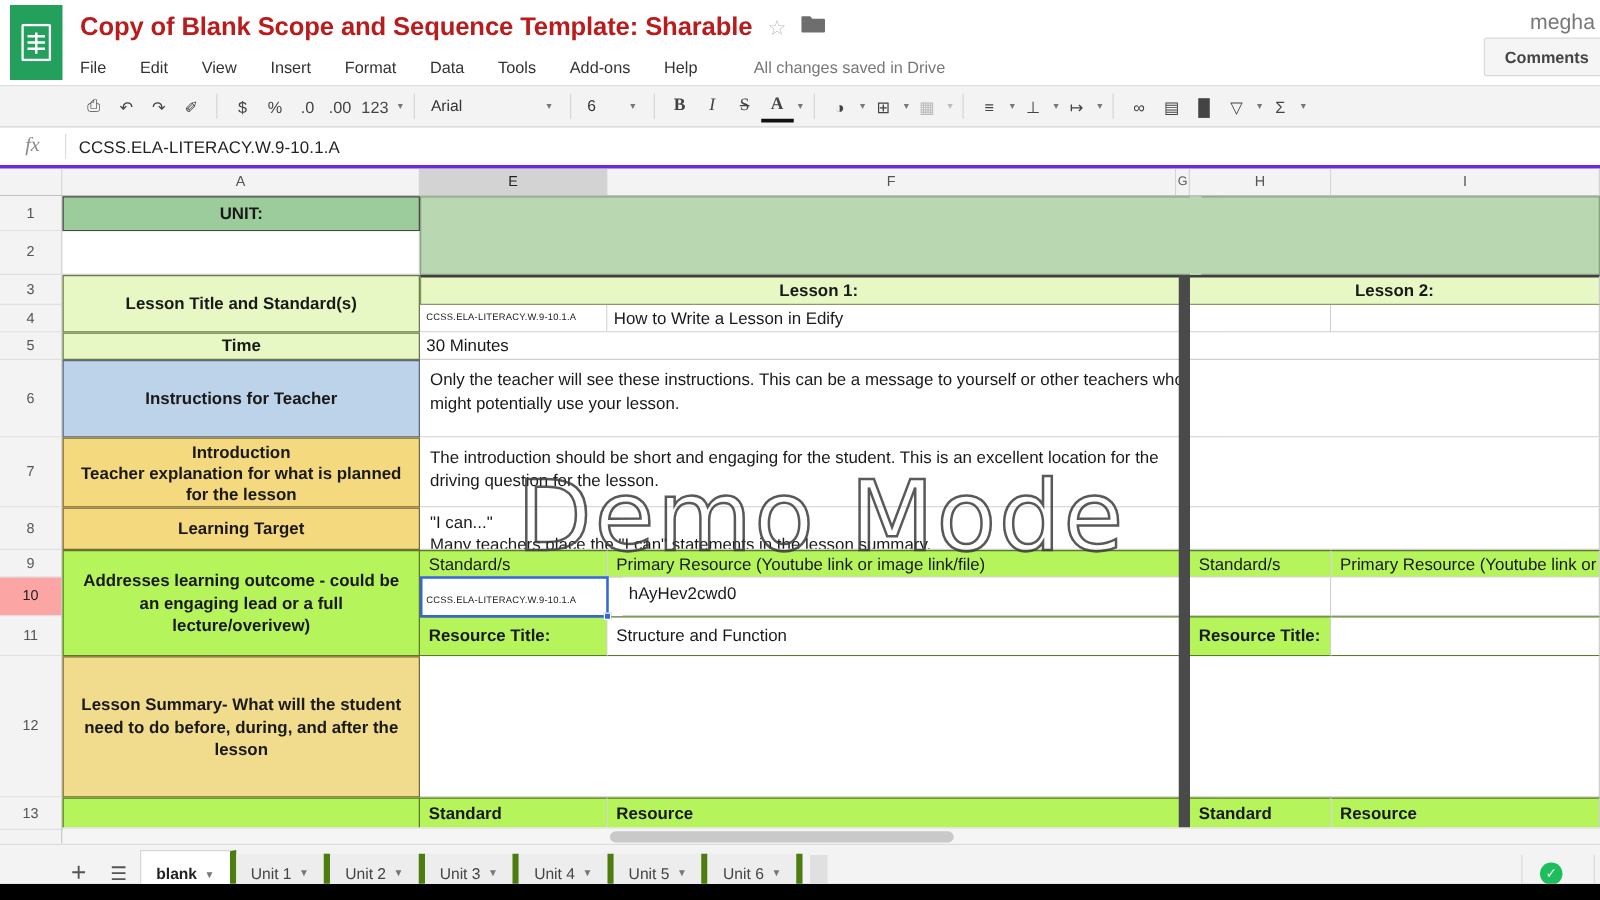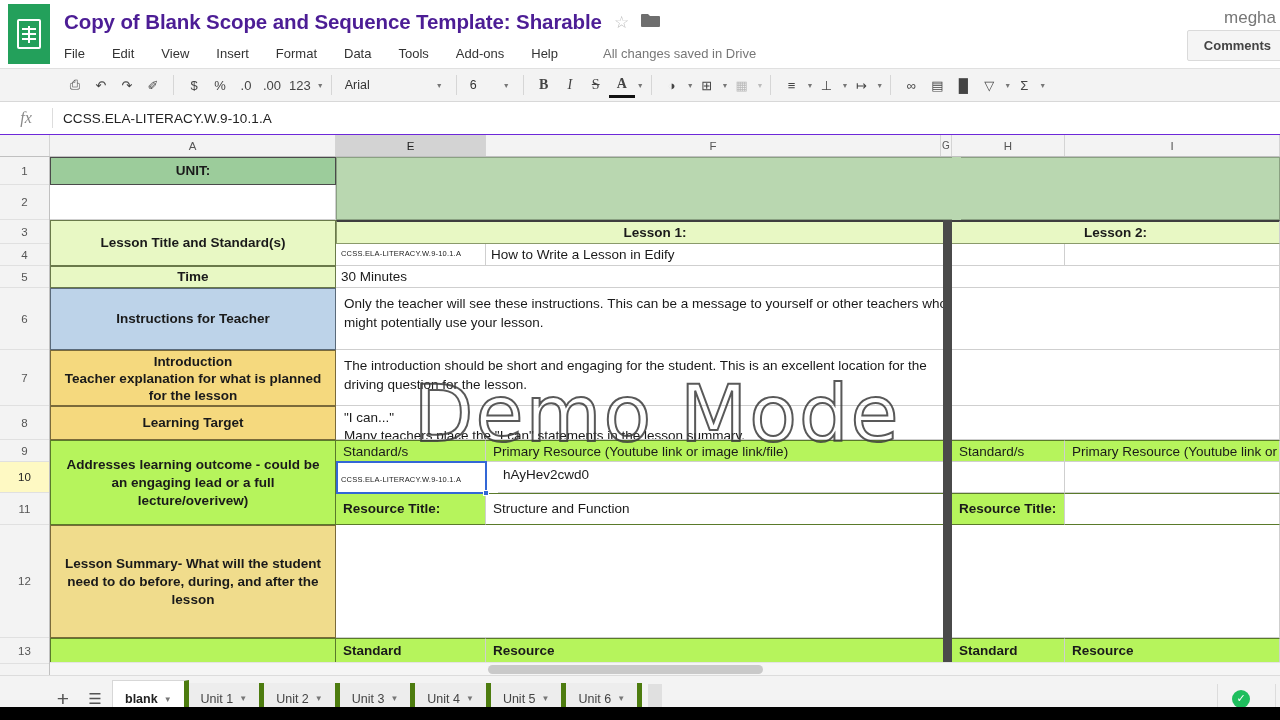--- a/index.html
+++ b/index.html
@@ -15,21 +15,21 @@
   .app  { position:absolute; left:0; top:0; width:1280px; height:707px; background:#fff; overflow:hidden; }
 
   
   .header { position:relative; height:68px; background:#fff; }
   .logo {
     position:absolute; left:8px; top:4px; width:42px; height:60px;
     background:#23a05b; display:flex; align-items:center; justify-content:center;
   }
   .logo svg { display:block; }
   .title-wrap { position:absolute; left:64px; top:10px; display:flex; align-items:center; gap:12px; }
-  .doc-title { font-size:20.5px; font-weight:700; color:#4c1d95; letter-spacing:-0.1px; }
+  .doc-title { font-size:20.5px; font-weight:700; color:#b91c1c; letter-spacing:-0.1px; }
   .star-icon { color:#bdbdbd; font-size:17px; line-height:1; }
   .folder-icon { color:#7c7c7c; }
   .menubar { position:absolute; left:64px; top:44px; display:flex; align-items:center; gap:16px; }
   .menu-item {
     font-size:13px; color:#333; padding:2px 11px 2px 0; cursor:pointer;
   }
   .save-state { font-size:13px; color:#777; margin-left:18px; }
   .acct-name { position:absolute; right:4px; top:8px; font-size:17px; color:#777; }
   .comments-btn {
     position:absolute; right:-8px; top:30px;
@@ -59,21 +59,21 @@
     width:52px; height:26px; display:flex; align-items:center; justify-content:space-between;
     font-size:12.5px; color:#333; padding:0 6px; cursor:pointer;
   }
   .tb-b { font-weight:700; font-size:14px; font-family:"Liberation Serif", serif; }
   .tb-i { font-style:italic; font-size:14px; font-family:"Liberation Serif", serif; }
   .tb-s { font-size:14px; text-decoration:line-through; font-family:"Liberation Serif", serif; }
   .tb-a { font-size:14px; font-weight:700; border-bottom:3px solid #111; line-height:12px; font-family:"Liberation Serif", serif;}
 
   
   .fbar {
-    height:33px; background:#fff; border-bottom:1px solid #6d28d9;
+    height:33px; background:#fff; border-bottom:3px solid #6d28d9;
     display:flex; align-items:center;
   }
   .fx {
     width:52px; text-align:center; font-style:italic; font-family:"Liberation Serif", serif;
     font-size:16px; color:#888;
   }
   .fdiv { width:1px; height:20px; background:#ddd; }
   .finput { flex:1; font-size:13.5px; color:#222; padding-left:10px; letter-spacing:0.1px; }
 
   
@@ -86,21 +86,21 @@
     border-right:1px solid #d4d4d4; background:#f3f3f3; cursor:pointer;
   }
   .ch.sel { background:#d3d3d3; color:#222; }
 
   .rows { display:flex; height:518px; }
   .rowhdr { width:50px; background:#f3f3f3; border-right:1px solid #c0c0c0; }
   .rh {
     font-size:11.5px; color:#555; display:flex; align-items:center; justify-content:center;
     border-bottom:1px solid #e0e0e0; background:#f3f3f3; cursor:pointer;
   }
-  .rh.act { background:#fef9c3; color:#222; }
+  .rh.act { background:#fca5a5; color:#222; }
 
   .sheet { position:relative; flex:1; }
 
   .cell {
     position:absolute; border-right:1px solid #cfcfcf; border-bottom:1px solid #cfcfcf;
     font-size:13px; color:#1a1a1a; padding:3px 5px; overflow:hidden; line-height:16px;
   }
   .cell.ctr { display:flex; align-items:center; justify-content:center; text-align:center; font-weight:700; }
   .cell.hdrbold { font-weight:700; }
   .cell.mini { font-size:7.5px; letter-spacing:0.2px; display:flex; align-items:flex-end; }

